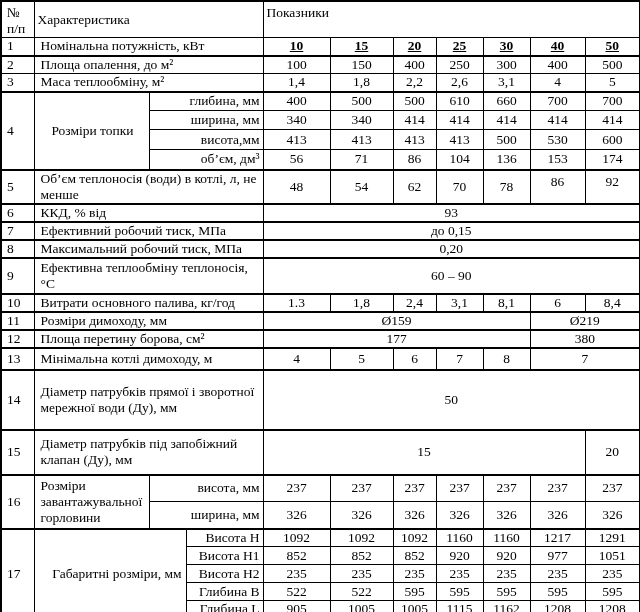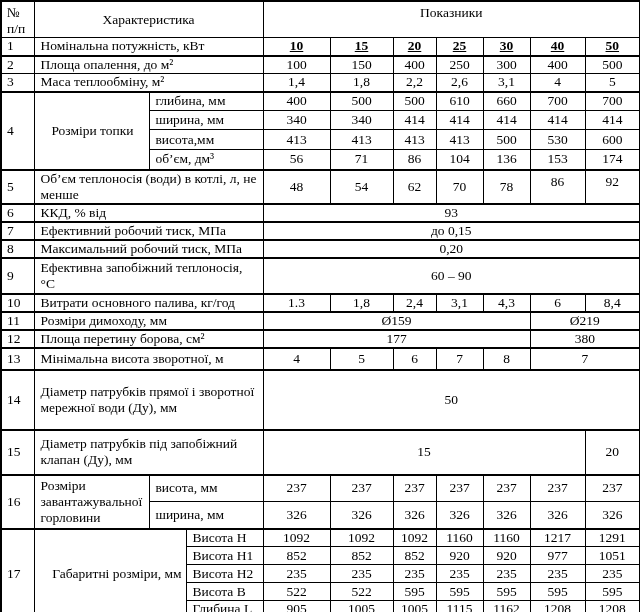--- a/index.html
+++ b/index.html
@@ -15,24 +15,24 @@
   }
   td {
     border: 1px solid #000;
     padding: 0 3px;
     line-height: 16px;
     vertical-align: middle;
     overflow: hidden;
   }
   td.num { text-align: left; padding-left: 5px; vertical-align: middle; }
   td.lbl { text-align: left; padding-left: 6px; padding-right: 4px; }
-  td.sub { text-align: left; padding-left: 6px; }
+  td.sub { text-align: right; padding-left: 6px; }
   td.v   { text-align: center; padding: 0 2px; }
   td.top { vertical-align: top; padding-top: 3px; }
-  td.hdrc { text-align: center; }
+  td.hdrc { }
   .bu { font-weight: bold; text-decoration: underline; }
   tr.tt td { border-top: 2px solid #000; }
   
   tr.h28 { height: 28px; } tr.h18 { height: 18px; } tr.h19 { height: 19px; }
   tr.h20 { height: 20px; font-family: Liberation Serif, serif; } tr.h22 { height: 22px; } tr.h27 { height: 27px; }
   tr.h34 { height: 34px; } tr.h36 { height: 36px; } tr.h43 { height: 60px; }
   tr.h45 { height: 45px; }
 </style>
 </head>
 <body>
@@ -93,21 +93,21 @@
     <td class="v">1,8</td>
     <td class="v">2,2</td>
     <td class="v">2,6</td>
     <td class="v">3,1</td>
     <td class="v">4</td>
     <td class="v">5</td>
   </tr>
 
   <tr class="h19 tt">
     <td class="num" rowspan="4">4</td>
-    <td class="lbl hdrc" rowspan="4" style="">Розміри топки</td>
+    <td class="lbl hdrc" rowspan="4" style="text-align:center">Розміри топки</td>
     <td colspan="2" class="sub">глибина, мм</td>
     <td class="v">400</td>
     <td class="v">500</td>
     <td class="v">500</td>
     <td class="v">610</td>
     <td class="v">660</td>
     <td class="v">700</td>
     <td class="v">700</td>
   </tr>
   <tr class="h19">
@@ -163,52 +163,52 @@
     <td colspan="3" class="lbl">Ефективний робочий тиск, МПа</td>
     <td colspan="7" class="v">до 0,15</td>
   </tr>
   <tr class="h18 tt">
     <td class="num">8</td>
     <td colspan="3" class="lbl">Максимальний робочий тиск, МПа</td>
     <td colspan="7" class="v">0,20</td>
   </tr>
   <tr class="h36 tt">
     <td class="num">9</td>
-    <td colspan="3" class="lbl">Ефективна запобіжний теплоносія, °С</td>
+    <td colspan="3" class="lbl">Ефективна теплообміну теплоносія, °С</td>
     <td colspan="7" class="v">60 – 90</td>
   </tr>
 
   <tr class="h18 tt">
     <td class="num">10</td>
     <td colspan="3" class="lbl">Витрати основного палива, кг/год</td>
     <td class="v">1.3</td>
     <td class="v">1,8</td>
     <td class="v">2,4</td>
     <td class="v">3,1</td>
-    <td class="v">4,3</td>
+    <td class="v">8,1</td>
     <td class="v">6</td>
     <td class="v">8,4</td>
   </tr>
 
   <tr class="h18 tt">
     <td class="num">11</td>
     <td colspan="3" class="lbl">Розміри димоходу, мм</td>
     <td colspan="5" class="v">Ø159</td>
     <td colspan="2" class="v">Ø219</td>
   </tr>
   <tr class="h18 tt">
     <td class="num">12</td>
     <td colspan="3" class="lbl">Площа перетину борова, см²</td>
     <td colspan="5" class="v">177</td>
     <td colspan="2" class="v">380</td>
   </tr>
 
   <tr class="h22 tt">
     <td class="num">13</td>
-    <td colspan="3" class="lbl">Мінімальна висота зворотної, м</td>
+    <td colspan="3" class="lbl">Мінімальна котлі димоходу, м</td>
     <td class="v">4</td>
     <td class="v">5</td>
     <td class="v">6</td>
     <td class="v">7</td>
     <td class="v">8</td>
     <td colspan="2" class="v">7</td>
   </tr>
 
   <tr class="h43 tt">
     <td class="num">14</td>
@@ -271,21 +271,21 @@
     <td class="sub">Висота H2</td>
     <td class="v">235</td>
     <td class="v">235</td>
     <td class="v">235</td>
     <td class="v">235</td>
     <td class="v">235</td>
     <td class="v">235</td>
     <td class="v">235</td>
   </tr>
   <tr class="h18">
-    <td class="sub">Висота B</td>
+    <td class="sub">Глибина B</td>
     <td class="v">522</td>
     <td class="v">522</td>
     <td class="v">595</td>
     <td class="v">595</td>
     <td class="v">595</td>
     <td class="v">595</td>
     <td class="v">595</td>
   </tr>
   <tr class="h18">
     <td class="sub">Глибина L</td>

